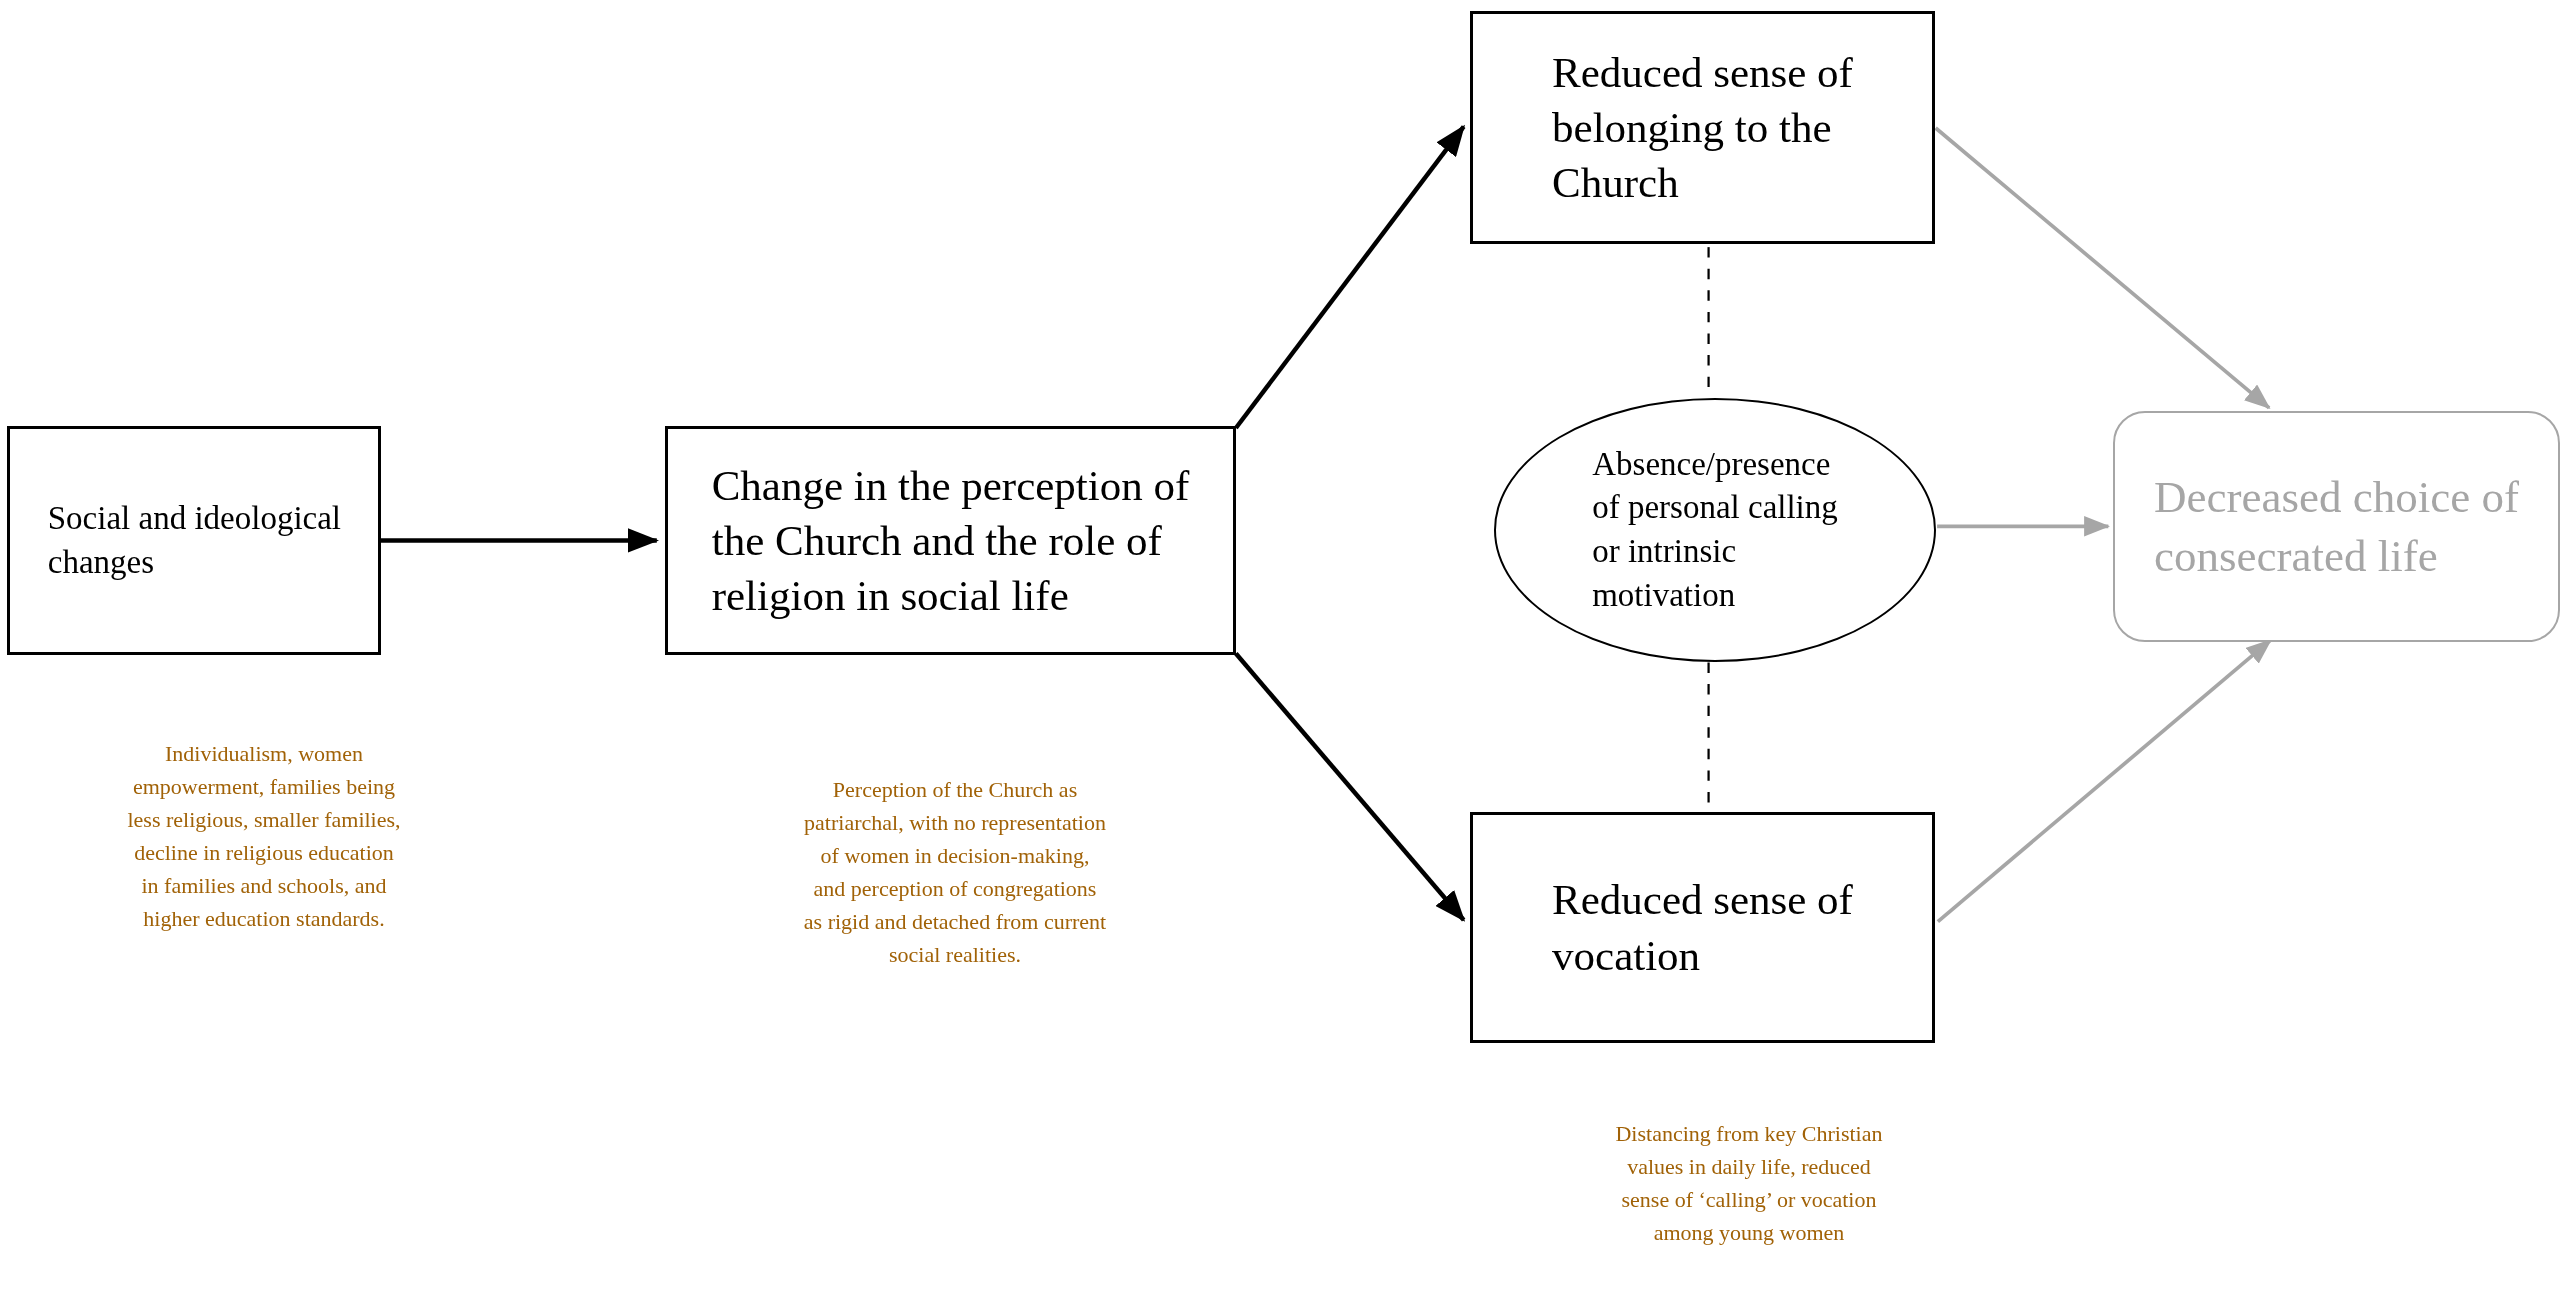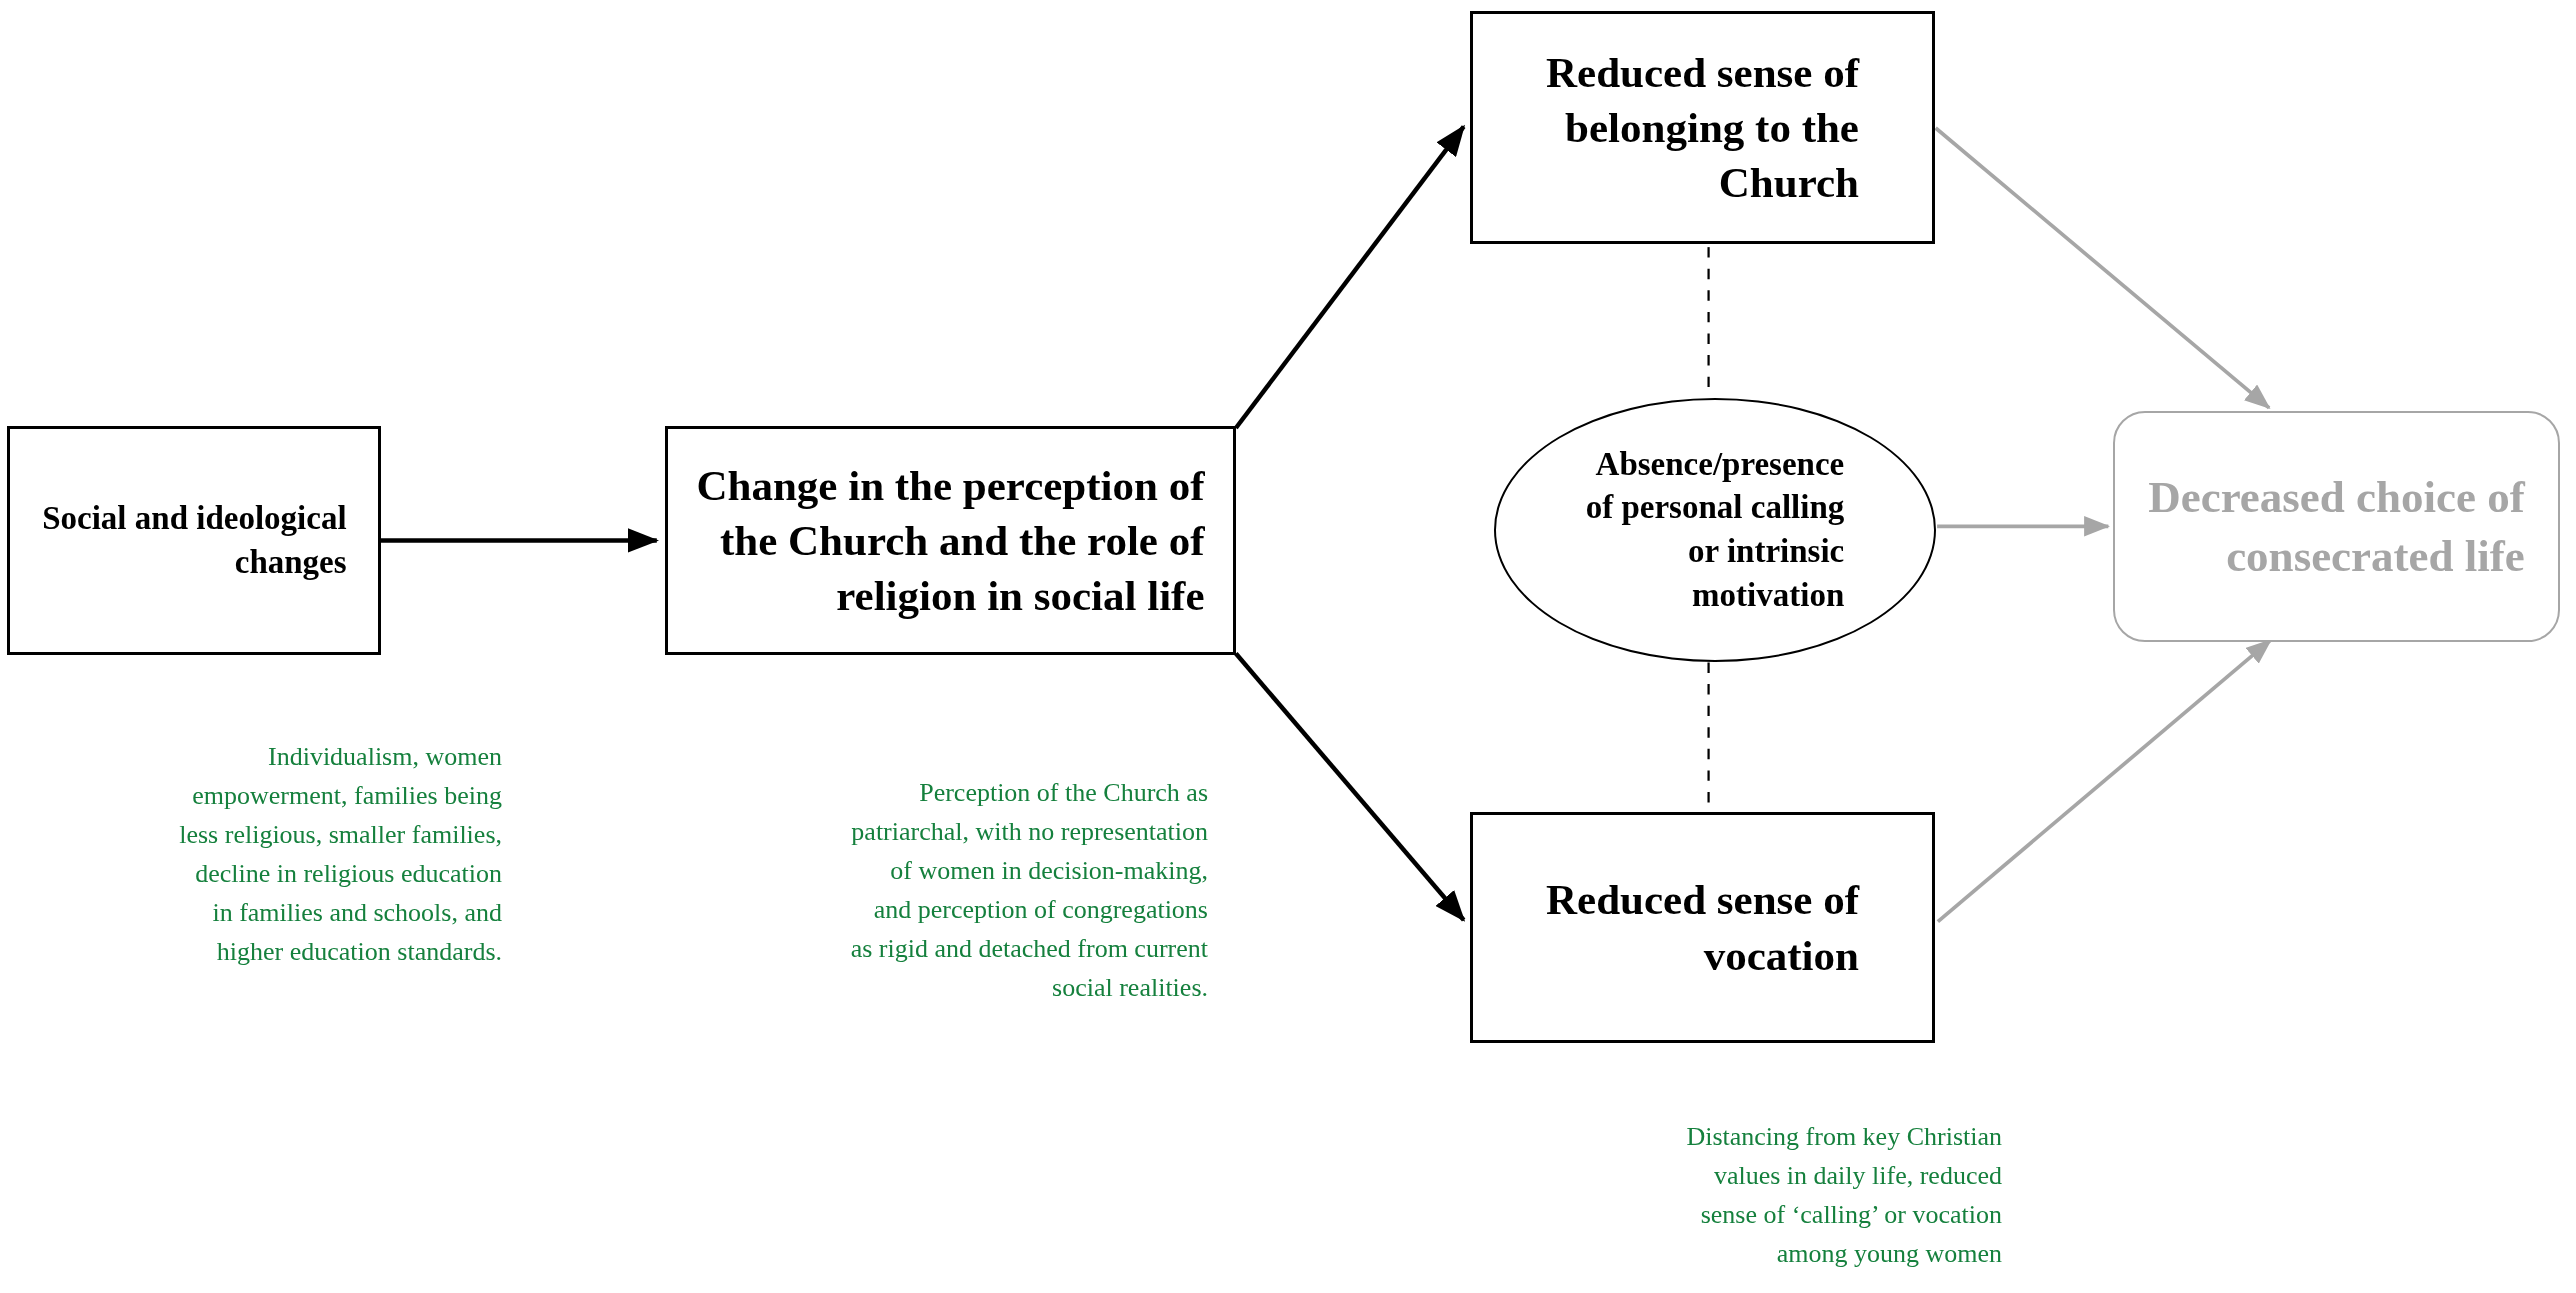--- a/index.html
+++ b/index.html
@@ -15,23 +15,23 @@
     font-family: "Liberation Serif", "DejaVu Serif", serif;
     overflow: hidden;
   }
   .node {
     position: absolute;
     box-sizing: border-box;
     background: #ffffff;
     display: flex;
     align-items: center;
     justify-content: center;
-    text-align: right;
+    text-align: left;
     white-space: pre-line;
-    font-weight: bold;
+    font-weight: normal;
     color: #000000;
   }
   .rect-black { border: 3px solid #000000; }
   .rect-gray  { border: 2.2px solid #a6a6a6; color: #a6a6a6; }
   .ellipse    { border: 2.2px solid #000000; border-radius: 50%; }
 
   #node-social-changes {
     left: 7.4px; top: 426px; width: 374px; height: 229px;
     font-size: 33px; line-height: 1.32;
   }
@@ -52,24 +52,24 @@
     font-size: 45px; line-height: 1.3; border-radius: 32px;
   }
   #node-personal-calling {
     left: 1494px; top: 398px; width: 442px; height: 264px;
     font-size: 33px; line-height: 1.32;
   }
 
   .annotation {
     position: absolute;
     white-space: pre-line;
-    font-size: 26px;
+    font-size: 22px;
     line-height: 1.5;
-    color: #15803d;
-    text-align: right;
+    color: #a16207;
+    text-align: center;
   }
   #note-social   { left: 26px;   top: 737px;  width: 476px; }
   #note-church   { left: 702px;  top: 737px;  width: 506px; margin-top: 36px; }
   #note-vocation { left: 1496px; top: 1117px; width: 506px; }
 
   #arrow-layer {
     position: absolute;
     left: 0; top: 0;
     width: 2576px;
     height: 1293px;

